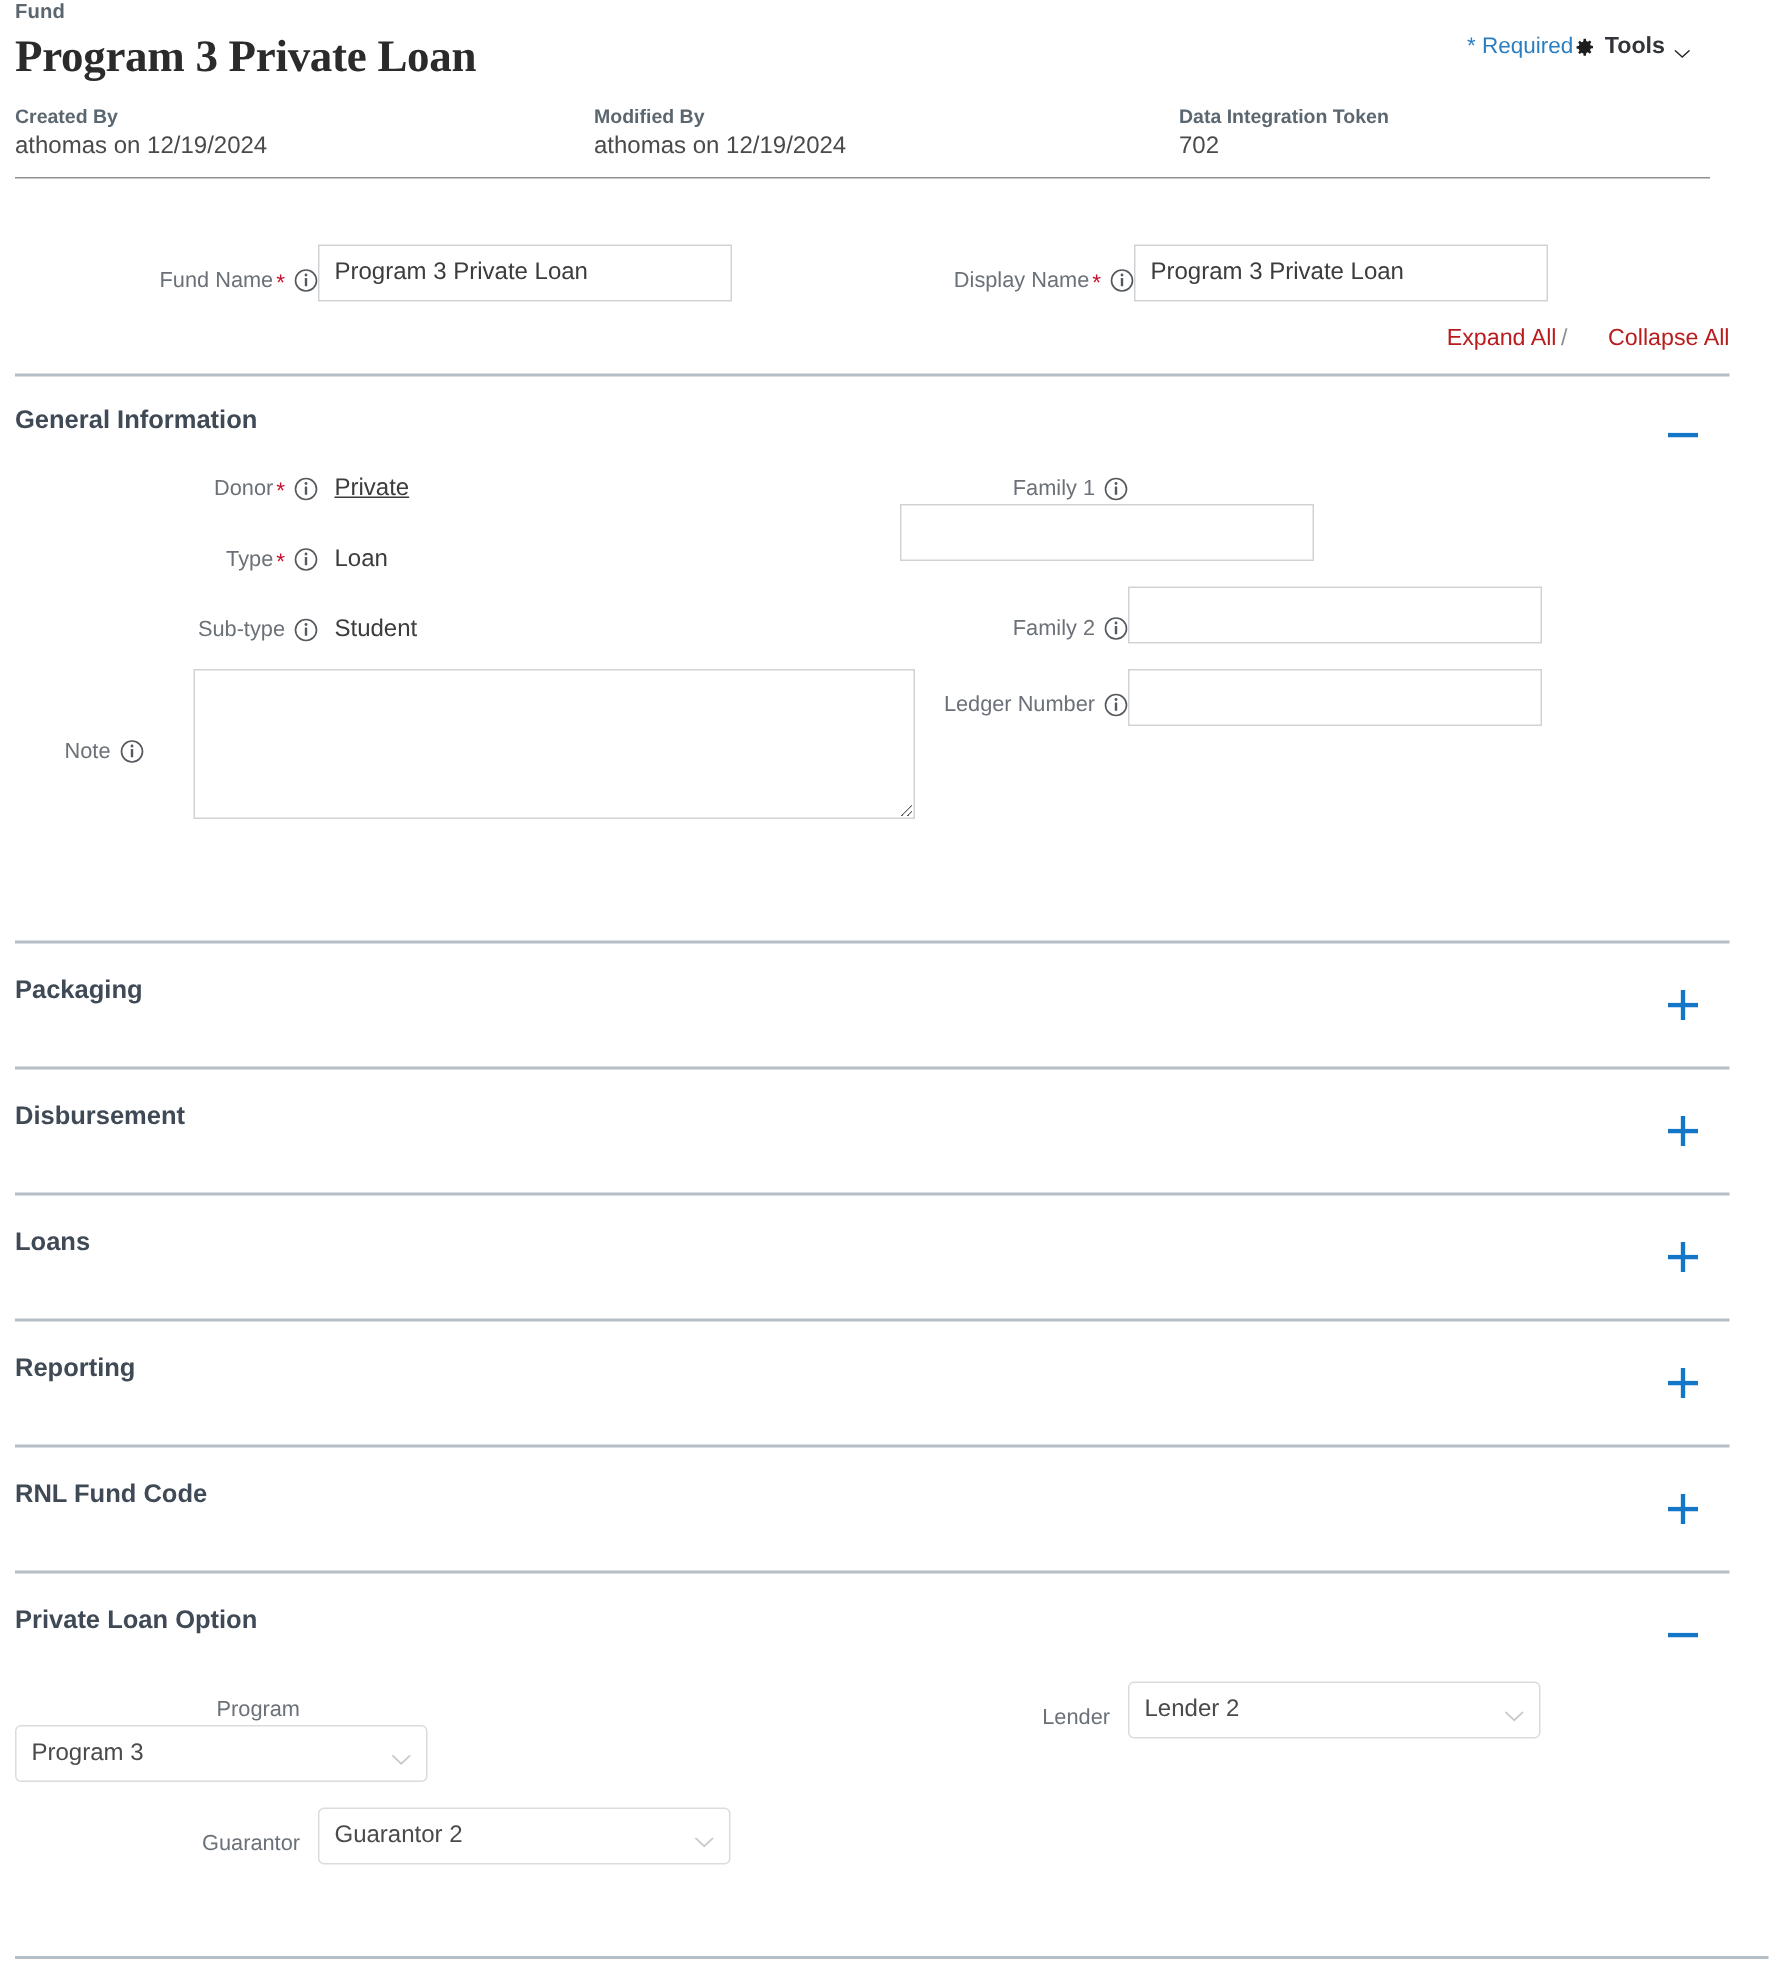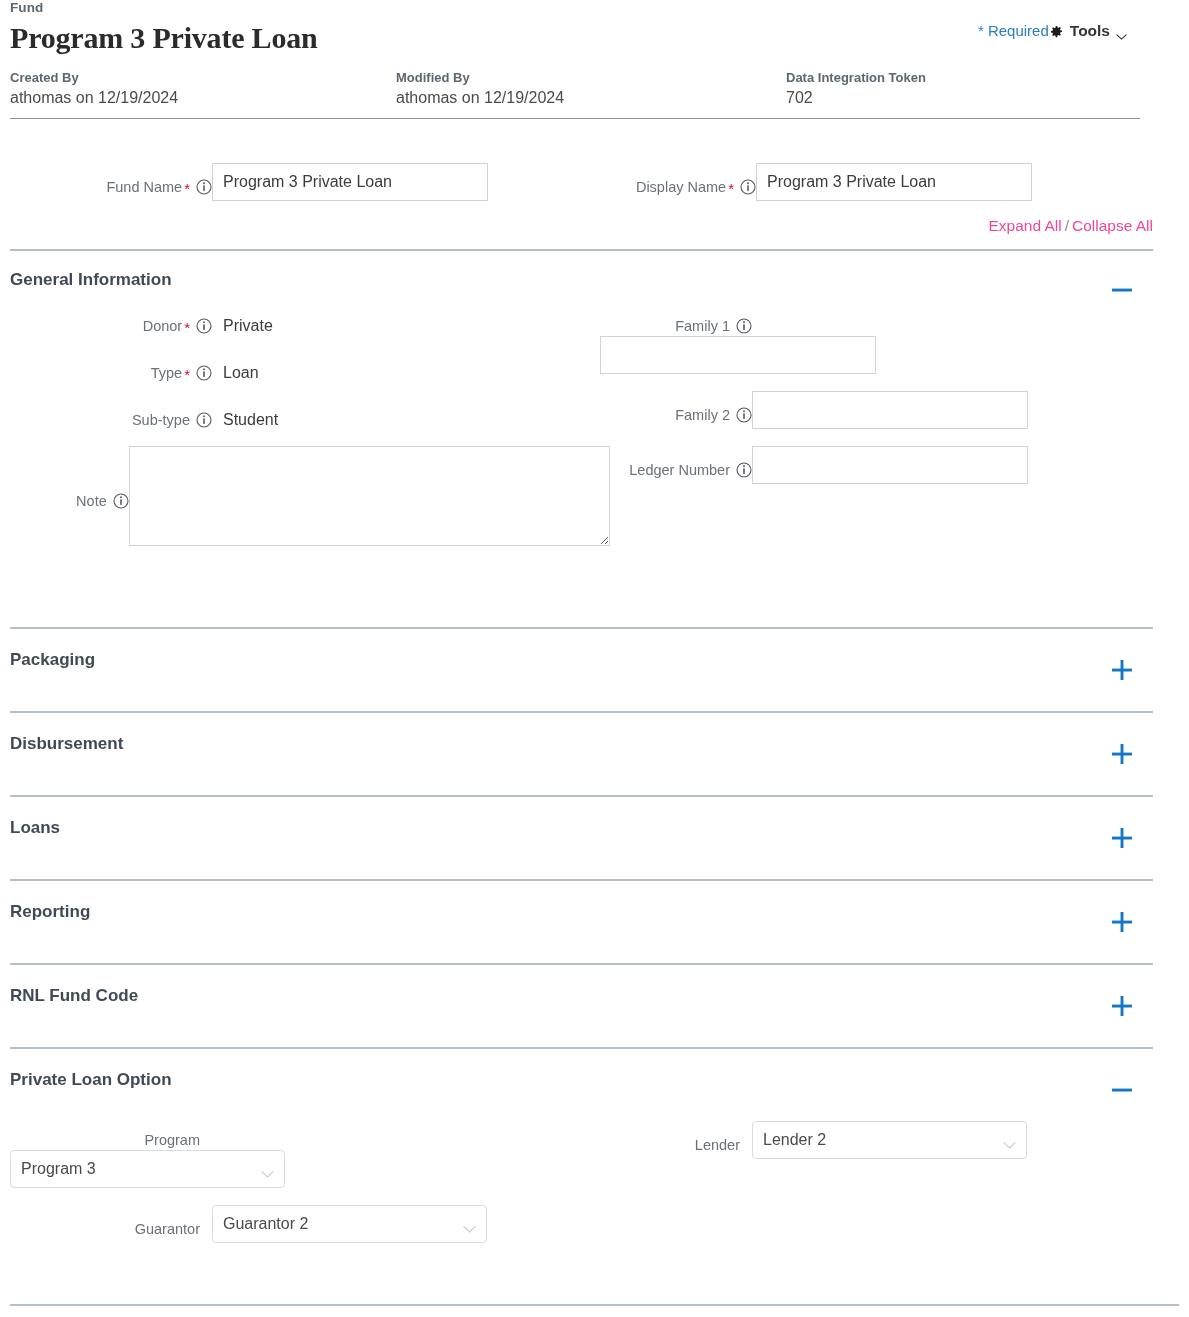--- a/index.html
+++ b/index.html
@@ -78,21 +78,21 @@
   
   .name-row { display: flex; margin-top: 44px; }
   .name-row .lbl.l1 { width: 202px; }
   .name-row .gap { width: 116px; }
   .name-row .lbl.l2 { width: 152px; }
 
   .expand-bar {
     text-align: right; width: 1143px; margin-top: 15px;
     font-size: 15.5px; line-height: 20px;
   }
-  .expand-bar a { color: #ec4899; text-decoration: none; cursor: pointer; }
+  .expand-bar a { color: #b91c1c; text-decoration: none; cursor: pointer; margin-left: 24px; }
   .expand-bar .sep { color: #8b9096; margin: 0 3px; }
 
   
   .section { position: relative; }
   .sec-top { height: 2px; background: #b6bec6; width: 1143px; }
   .sec-head { position: relative; height: 56px; }
   .sec-title {
     font-size: 17px; font-weight: bold; color: #3f4a56;
     line-height: 22px; padding-top: 18px;
   }
@@ -104,21 +104,21 @@
 
   
   .gi-body { position: relative; padding-bottom: 28px; }
   .gi-left  { position: absolute; left: 0; top: 0; width: 600px; }
   .gi-right { position: absolute; left: 590px; top: 0; width: 540px; }
   .gi-row { display: flex; margin-bottom: 16px; }
   .gi-left .lbl  { width: 202px; }
   .gi-right .lbl { width: 152px; }
 
   .note-row { display: flex; padding-top: 0; }
-  .note-row .lbl { width: 202px; }
+  .note-row .lbl { width: 202px; justify-content: center; }
 
   .collapsed-head { height: 82px; }
   .collapsed-head .sec-title { padding-top: 20px; }
   .collapsed-head .toggle { top: 30px; }
 
   .plo-body { padding-top: 14px; padding-bottom: 18px; position: relative; }
   .plo-row { display: flex; margin-bottom: 17px; }
   .plo-left { position: absolute; left: 0; top: 14px; width: 600px; }
   .plo-right { position: absolute; left: 590px; top: 14px; width: 540px; }
   .plo-left .lbl  { width: 202px; }
@@ -221,21 +221,21 @@
             <span>Donor</span>
               <span class="star">*</span>
             <span class="info">
               <svg viewBox="0 0 16 16" width="16" height="16" xmlns="http://www.w3.org/2000/svg">
                 <circle cx="8" cy="8" r="7" fill="none" stroke="#55595e" stroke-width="1.1"></circle>
                 <circle cx="8" cy="4.3" r="0.95" fill="#55595e"></circle>
                 <rect x="7.2" y="6.3" width="1.6" height="5.6" rx=".4" fill="#55595e"></rect>
               </svg>
             </span>
           </div>
-          <div class="ctl-static" style="padding-left:11px;">Private</div>
+          <div class="ctl-static" style="padding-left:11px;text-decoration:underline;">Private</div>
         </div>
 
 
         <div class="gi-row" style="margin-bottom:18px;">
           <div class="lbl">
             <span>Type</span>
               <span class="star">*</span>
             <span class="info">
               <svg viewBox="0 0 16 16" width="16" height="16" xmlns="http://www.w3.org/2000/svg">
                 <circle cx="8" cy="8" r="7" fill="none" stroke="#55595e" stroke-width="1.1"></circle>
@@ -283,21 +283,21 @@
             <span class="info">
               <svg viewBox="0 0 16 16" width="16" height="16" xmlns="http://www.w3.org/2000/svg">
                 <circle cx="8" cy="8" r="7" fill="none" stroke="#55595e" stroke-width="1.1"></circle>
                 <circle cx="8" cy="4.3" r="0.95" fill="#55595e"></circle>
                 <rect x="7.2" y="6.3" width="1.6" height="5.6" rx=".4" fill="#55595e"></rect>
               </svg>
             </span>
           </div>
           <input class="ctl-input" type="text" value="" style="">
         </div>
-        <div class="gi-row" style="margin-bottom:17px;">
+        <div class="gi-row" style="margin-bottom:17px;align-items:flex-end;">
           <div class="lbl">
             <span>Family 2</span>
             <span class="info">
               <svg viewBox="0 0 16 16" width="16" height="16" xmlns="http://www.w3.org/2000/svg">
                 <circle cx="8" cy="8" r="7" fill="none" stroke="#55595e" stroke-width="1.1"></circle>
                 <circle cx="8" cy="4.3" r="0.95" fill="#55595e"></circle>
                 <rect x="7.2" y="6.3" width="1.6" height="5.6" rx=".4" fill="#55595e"></rect>
               </svg>
             </span>
           </div>

